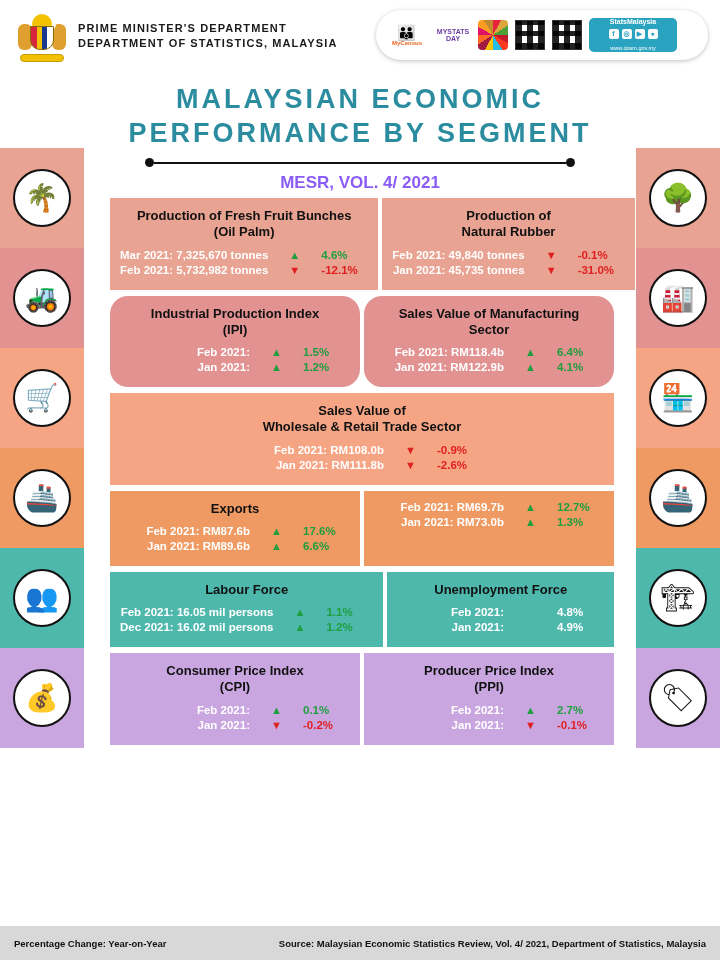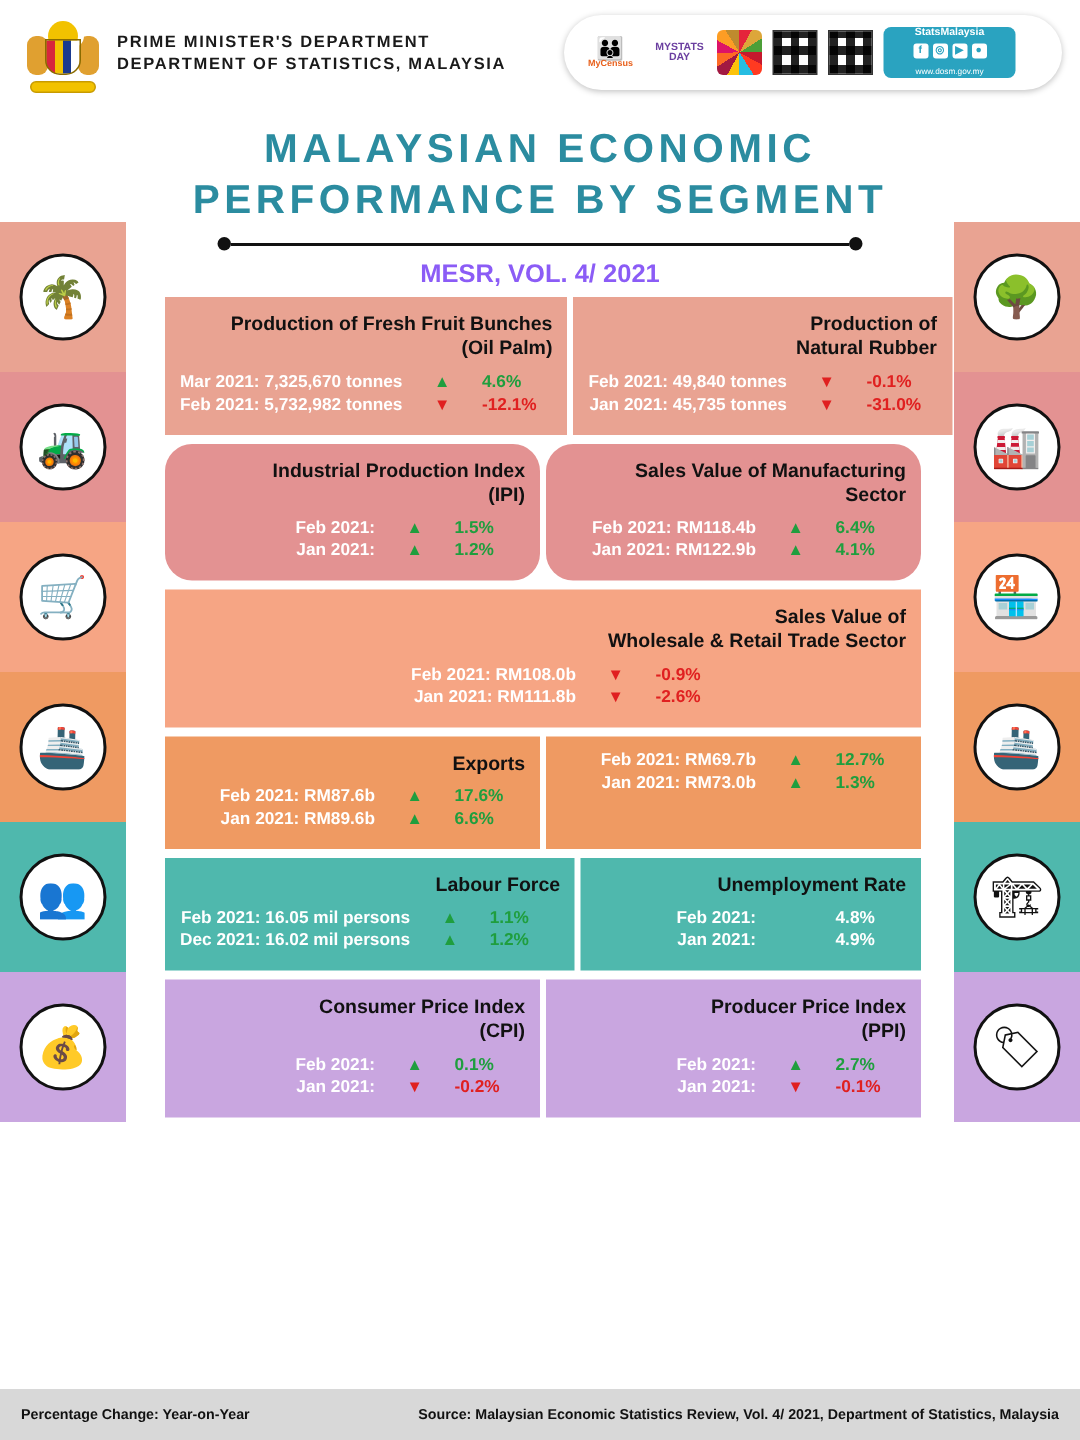--- a/index.html
+++ b/index.html
@@ -161,21 +161,21 @@
     position: absolute; left: 110px; top: 198px;
     width: 504px;
   }
   .row { display: flex; gap: 4px; margin-bottom: 6px; }
   .card {
     padding: 10px 10px 11px;
     color: #ffffff;
     flex: 1;
   }
   .card h3 {
-    text-align: right; font-size: 13px; font-weight: bold; color: #111;
+    text-align: center; font-size: 13px; font-weight: bold; color: #111;
     line-height: 1.25; margin-bottom: 8px;
   }
   .kv {
     display: flex; align-items: center; justify-content: flex-end;
     gap: 20px; font-size: 11.5px; font-weight: bold;
     margin-bottom: 3px;
   }
   .kv .label { flex: 1; text-align: right; white-space: nowrap; }
   .kv .arrow { width: 13px; text-align: center; font-size: 11px; }
   .kv .pct { width: 47px; text-align: left; white-space: nowrap; }
@@ -431,21 +431,21 @@
           <span class="pct up">1.1%</span>
         </div>
         <div class="kv">
           <span class="label">Dec 2021: 16.02 mil persons</span>
           <span class="arrow up">▲</span>
           <span class="pct up">1.2%</span>
         </div>
       </div>
       <div class="card c-teal">
         <h3>
-          <span>Unemployment Rate</span>
+          <span>Unemployment Force</span>
         </h3>
         <div class="kv">
           <span class="label">Feb 2021:</span>
           <span class="arrow"></span>
           <span class="pct">4.8%</span>
         </div>
         <div class="kv">
           <span class="label">Jan 2021:</span>
           <span class="arrow"></span>
           <span class="pct">4.9%</span>

